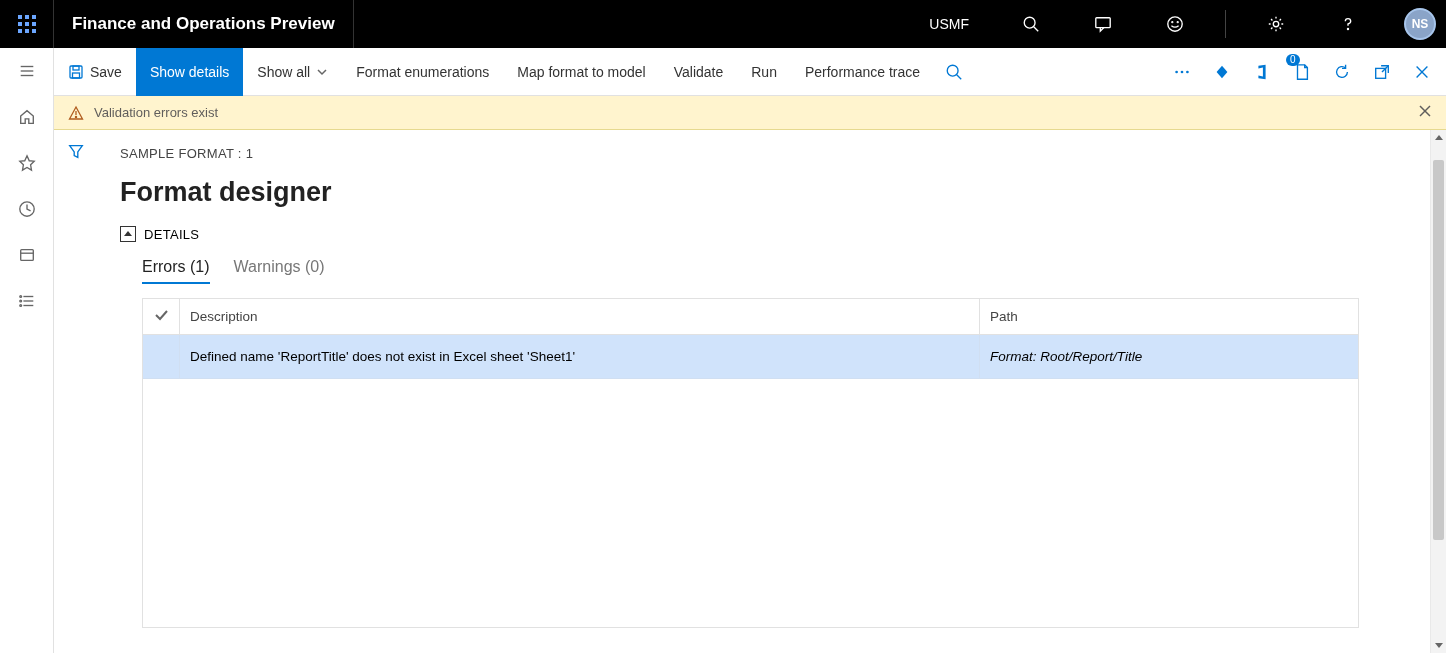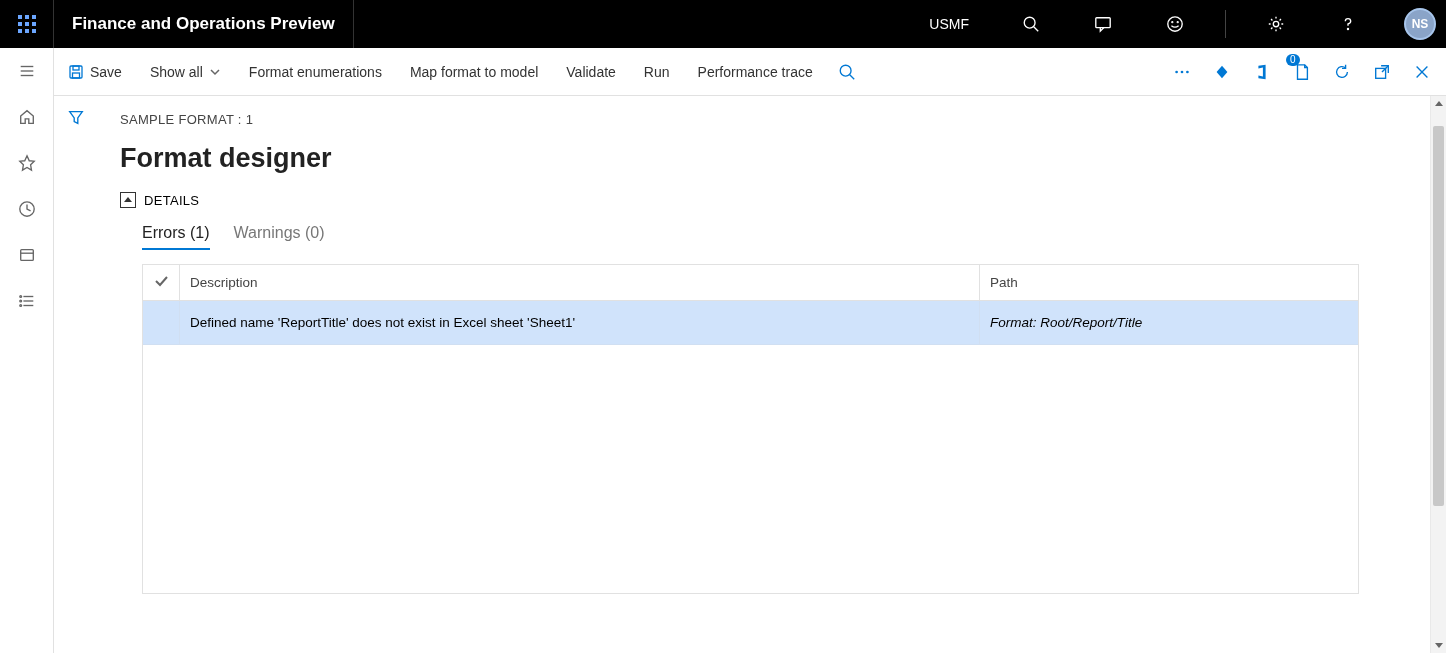--- a/index.html
+++ b/index.html
@@ -209,20 +209,23 @@
 
     <div class="action-bar">
       <div class="action-btn">
         <svg class="save-icon" viewBox="0 0 16 16" fill="none" stroke="#0078d4" stroke-width="1.3">
             <rect x="2" y="2" width="12" height="12" rx="1"></rect>
             <rect x="5" y="2" width="6" height="4"></rect>
             <rect x="4.5" y="9" width="7" height="5"></rect>
           </svg>
         <span>Save</span>
       </div>
+      <div class="action-btn primary">
+        <span>Show details</span>
+      </div>
       <div class="action-btn">
         <span>Show all</span>
         <svg class="chev" viewBox="0 0 12 12">
             <path d="M2 4 L6 8 L10 4"></path>
           </svg>
       </div>
       <div class="action-btn">
           <span>Format enumerations</span>
         </div>
       <div class="action-btn">
@@ -284,20 +287,32 @@
           </div>
         <div class="tool-icon">
             <svg viewBox="0 0 20 20" fill="none" stroke="#0078d4" stroke-width="1.5">
               <line x1="4" y1="4" x2="16" y2="16"></line>
               <line x1="16" y1="4" x2="4" y2="16"></line>
             </svg>
           </div>
       </div>
     </div>
 
+    <div class="msg-bar">
+      <svg class="warn-icon" viewBox="0 0 16 16" fill="none" stroke="#b05c1e" stroke-width="1.3">
+          <path d="M8 2 L14.5 14 L1.5 14 Z"></path>
+          <line x1="8" y1="6" x2="8" y2="10"></line>
+          <circle cx="8" cy="12" r="0.6" fill="#b05c1e"></circle>
+        </svg>
+      <span>Validation errors exist</span>
+      <div class="msg-close"><svg viewBox="0 0 14 14">
+            <line x1="2" y1="2" x2="12" y2="12"></line>
+            <line x1="12" y1="2" x2="2" y2="12"></line>
+          </svg></div>
+    </div>
 
     <div class="content-row">
       <div class="filter-col">
         <svg viewBox="0 0 20 20">
             <path d="M3 4 L17 4 L12 11 L12 17 L8 15 L8 11 Z"></path>
           </svg>
       </div>
       <div class="content-main">
         <div class="breadcrumb">SAMPLE FORMAT : 1</div>
         <div class="page-title">Format designer</div>

